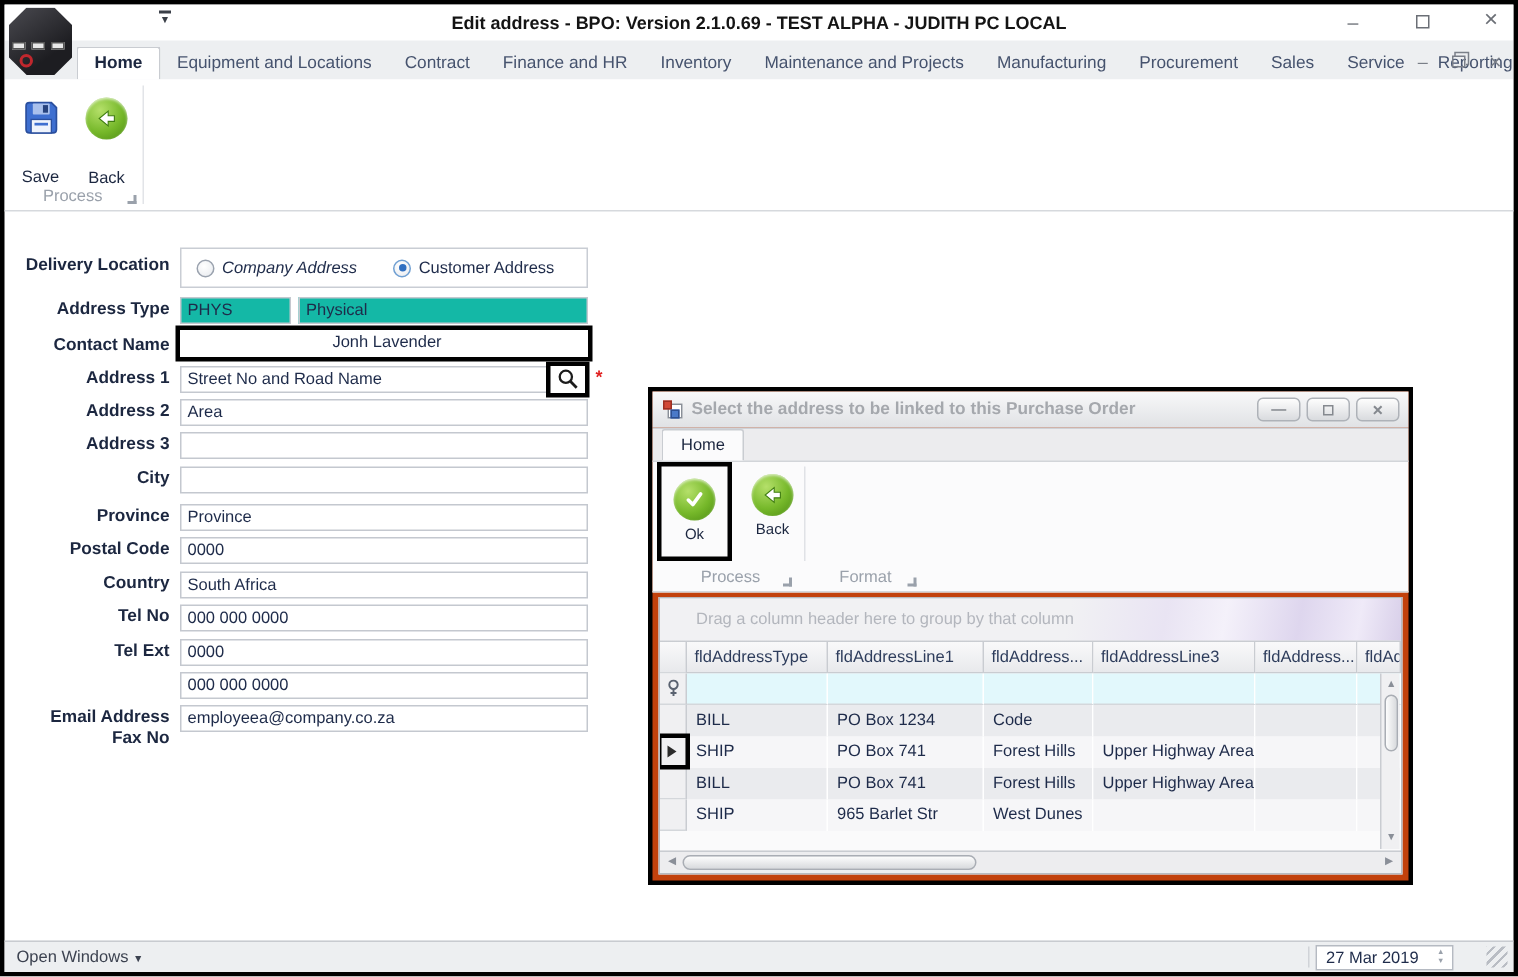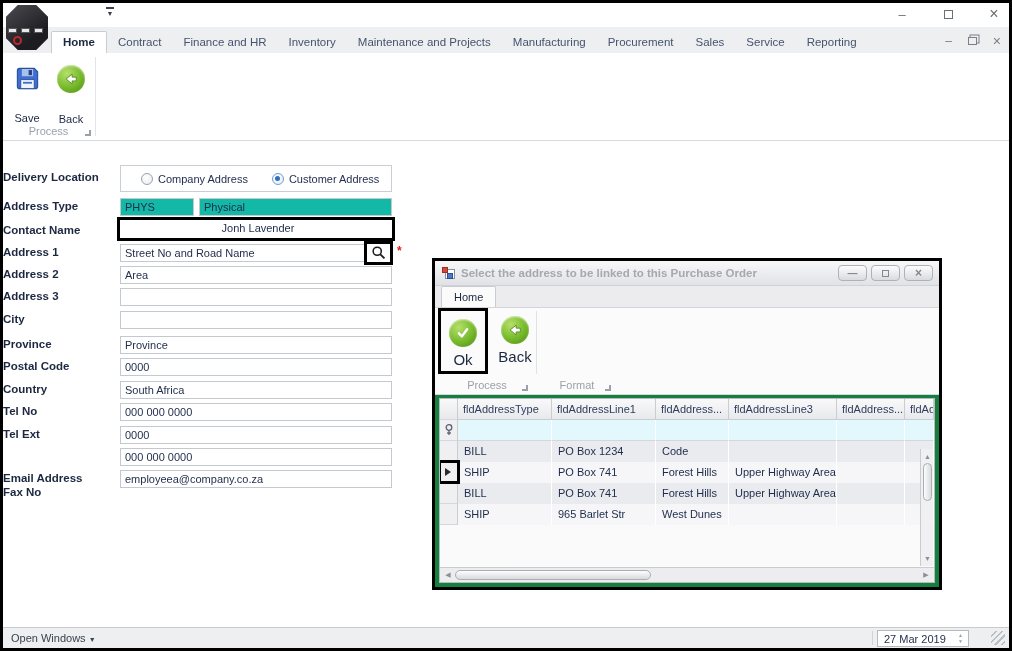--- a/index.html
+++ b/index.html
@@ -39,47 +39,47 @@
   .rbtn { position:absolute; top:6px; width:40px; height:68px; display:flex; flex-direction:column; align-items:center; gap:20px; padding-top:6px; cursor:default; }
   .rbtn .lbl { font-size:11px; color:#1c2740; }
   .sphere { width:28px; height:28px; border-radius:50%;
             background:radial-gradient(circle at 35% 30%, #b5e06a, #76b82a 55%, #4f8f14 95%);
             box-shadow:inset 0 1px 2px rgba(255,255,255,.7); display:flex; align-items:center; justify-content:center; }
   .group-footer { position:absolute; left:0; top:70px; width:91px; height:17px; text-align:center; color:#9aa1ab; font-size:11px; line-height:16px; }
   .group-corner { position:absolute; right:3px; bottom:4px; width:6px; height:6px; border-right:2px solid #9aa1ab; border-bottom:2px solid #9aa1ab; }
   .rib-sep { position:absolute; left:92px; top:4px; bottom:4px; width:1px; background:#e2e4e8; }
 
   
-  .flabel { position:absolute; left:0; width:110px; text-align:left; font-weight:bold; font-size:11.5px; color:#1c2740; }
+  .flabel { position:absolute; left:0; width:110px; text-align:right; font-weight:bold; font-size:11.5px; color:#1c2740; }
   .field { position:absolute; left:117px; width:272px; height:18px; background:#fff; border:1px solid #c4c8cf; padding:2px 0 0 4px; font-size:11px; color:#1e2b4a; overflow:hidden; white-space:nowrap; }
   .field.gray { background:#14b8a6; }
   .radio-box { position:absolute; left:117px; top:162px; width:272px; height:27px; border:1px solid #c9cdd4; background:#fff; display:flex; align-items:center; }
   .radio { display:flex; align-items:center; gap:5px; }
   .rdot { width:12px; height:12px; border-radius:50%; border:1px solid #9aa2ae; background:radial-gradient(circle at 40% 35%, #fff, #e7eaee); position:relative; }
   .rdot.checked { border-color:#6f9fd2; }
   .rdot.checked::after { content:""; position:absolute; left:2.5px; top:2.5px; width:5px; height:5px; border-radius:50%; background:#2f6fc1; }
   .hl-box { position:absolute; border:3px solid #000; }
   .req { position:absolute; color:#e02020; font-weight:bold; font-size:12px; }
 
   
-  .popup { position:absolute; left:429px; top:255px; width:510px; height:332px; border:3px solid #000; background:#15803d; }
+  .popup { position:absolute; left:429px; top:255px; width:510px; height:332px; border:3px solid #000; background:#c2410c; }
   .p-titlebar { position:absolute; left:0; top:0; right:0; height:25px; background:linear-gradient(#f8f8f9,#e0e2e5); border-bottom:1px solid #cfd2d7; }
   .p-title { position:absolute; left:26px; top:6px; font-weight:bold; font-size:11.5px; color:#a5a8ad; white-space:nowrap; }
   .p-icon { position:absolute; left:7px; top:6px; width:14px; height:13px; }
   .p-icon .w { position:absolute; left:3px; top:2px; width:10px; height:10px; background:#fff; border:1px solid #8a8f98; }
   .p-icon .r { position:absolute; left:0; top:0; width:6px; height:6px; background:#d14836; border:1px solid #9c2f22; }
   .p-icon .b { position:absolute; left:5px; top:6px; width:6px; height:6px; background:#4a79c9; border:1px solid #2d4f91; }
   .p-btns { position:absolute; right:6px; top:4px; display:flex; gap:4px; }
   .p-btn { width:29px; height:16px; border:1px solid #aeb2b8; border-radius:4px; background:linear-gradient(#fdfdfd,#d9dbde); display:flex; align-items:center; justify-content:center; color:#85898f; font-size:10px; font-weight:bold; }
   .p-btn .sq { width:7px; height:7px; border:1.5px solid #85898f; }
   .p-tabstrip { position:absolute; left:0; top:25px; right:0; height:22px; background:#ececee; border-bottom:1px solid #d2d5d9; }
   .p-tab { position:absolute; left:6px; bottom:0; padding:4px 12px 4px 12px; background:#fbfbfc; border:1px solid #c9ccd1; border-bottom:none; border-radius:2px 2px 0 0; font-size:11px; color:#1c2740; }
   .p-toolbar { position:absolute; left:0; top:47px; right:0; height:70px; background:#fbfbfc; }
   .p-rbtn { position:absolute; top:3px; width:44px; height:62px; display:flex; flex-direction:column; align-items:center; gap:4px; padding-top:5px; }
-  .p-rbtn .lbl { font-size:15px; color:#1c2740; white-space:nowrap; }
+  .p-rbtn .lbl { font-size:10px; color:#1c2740; white-space:nowrap; }
   .p-groupfooter { position:absolute; left:0; top:117px; right:0; height:17px; background:#fbfbfc; border-bottom:1px solid #d4d7db; }
   .pgf { position:absolute; top:0; height:16px; text-align:center; color:#9aa1ab; line-height:15px; font-size:11px; }
   .p-sep { position:absolute; top:50px; bottom:120px; width:1px; background:#e0e2e6; }
 
   
   .grid { position:absolute; left:4px; right:4px; top:137px; bottom:4px; border:1px solid #b7bac0; background:#fafafb; display:flex; flex-direction:column; overflow:hidden; }
   .grouppanel { height:29px; background:linear-gradient(100deg,#f1f1f3 55%, #e9e4f3 68%, #f4f1fa 76%, #ded6ee 86%, #efeaf8 94%, #d8cfe9); color:#b3b6bd; font-size:11px; line-height:28px; padding-left:24px; border-bottom:1px solid #c9ccd1; white-space:nowrap; overflow:hidden; }
   .gridrow { display:flex; flex-shrink:0; }
   .hcell { height:21px; background:linear-gradient(#f9f9fa,#e8e9ec); border-right:1px solid #c9ccd1; border-bottom:1px solid #c9ccd1; font-size:11px; color:#2e3d5c; padding:4px 0 0 5px; overflow:hidden; white-space:nowrap; }
   .fcell { height:21px; background:#e2f8fc; border-right:1px solid #fff; border-bottom:1px solid #d4d7db; }
@@ -109,39 +109,41 @@
   .sb-sep { position:absolute; right:136px; top:3px; bottom:3px; width:1px; background:#d0d3d8; }
 </style>
 </head>
 <body>
 
 <div class="page">
   <div class="inner">
 
     <div class="titlebar">
       <div class="qat"><span class="bar"></span>▼</div>
+      <div class="title-text">Edit address - BPO: Version 2.1.0.69 - TEST ALPHA - JUDITH PC LOCAL</div>
       <div class="win-controls">
         <div class="wc-btn">–</div>
         <div class="wc-btn">
             <span class="wc-square"></span>
           </div>
         <div class="wc-btn" style="font-size:16px;">×</div>
       </div>
     </div>
 
     <div class="logo">
       <span class="dash d1"></span>
         <span class="dash d2"></span>
         <span class="dash d3"></span>
       <span class="ring"></span>
     </div>
 
     <div class="tabrow">
       <div class="tabs">
         <div class="rtab active">Home</div>
+        <div class="rtab">Equipment and Locations</div>
         <div class="rtab">Contract</div>
         <div class="rtab">Finance and HR</div>
         <div class="rtab">Inventory</div>
         <div class="rtab">Maintenance and Projects</div>
         <div class="rtab">Manufacturing</div>
         <div class="rtab">Procurement</div>
         <div class="rtab">Sales</div>
         <div class="rtab">Service</div>
         <div class="rtab">Reporting</div>
 
@@ -175,21 +177,21 @@
       <div class="group-footer">
         <span>Process</span>
         <span class="group-corner"></span>
       </div>
       <div class="rib-sep"></div>
     </div>
 
     <div>
       <div class="flabel" style="top:168px;">Delivery Location</div>
       <div class="radio-box">
-        <span class="radio" style="margin-left:20px;">
+        <span class="radio" style="margin-left:10px;font-style:italic;">
           <span class="rdot"></span>
           <span>Company Address</span>
         </span>
         <span class="radio" style="margin-left:24px;">
           <span class="rdot checked"></span>
           <span>Customer Address</span>
         </span>
       </div>
 
       <div class="flabel" style="top:197px;">Address Type</div>
@@ -290,20 +292,21 @@
           <span>Process</span>
           <span class="group-corner" style="right:8px; bottom:3px;"></span>
         </div>
         <div class="pgf" style="left:106px; width:72px;">
           <span>Format</span>
           <span class="group-corner" style="right:2px; bottom:3px;"></span>
         </div>
       </div>
 
       <div class="grid">
+        <div class="grouppanel">Drag a column header here to group by that column</div>
 
         <div class="gridrow">
           <div class="ind" style="background:linear-gradient(#f9f9fa,#e8e9ec);"></div>
           <div class="hcell" style="width:94px;">fldAddressType</div>
           <div class="hcell" style="width:104px;">fldAddressLine1</div>
           <div class="hcell" style="width:73px;">fldAddress...</div>
           <div class="hcell" style="width:108px;">fldAddressLine3</div>
           <div class="hcell" style="width:68px;">fldAddress...</div>
           <div class="hcell" style="flex:1;">fldAd</div>
         </div>

